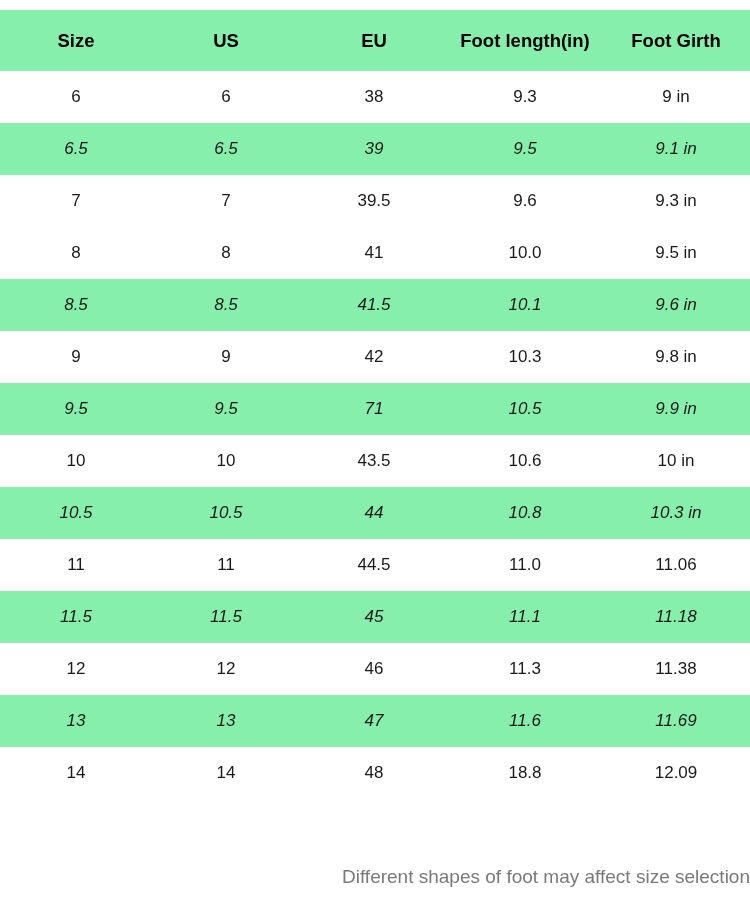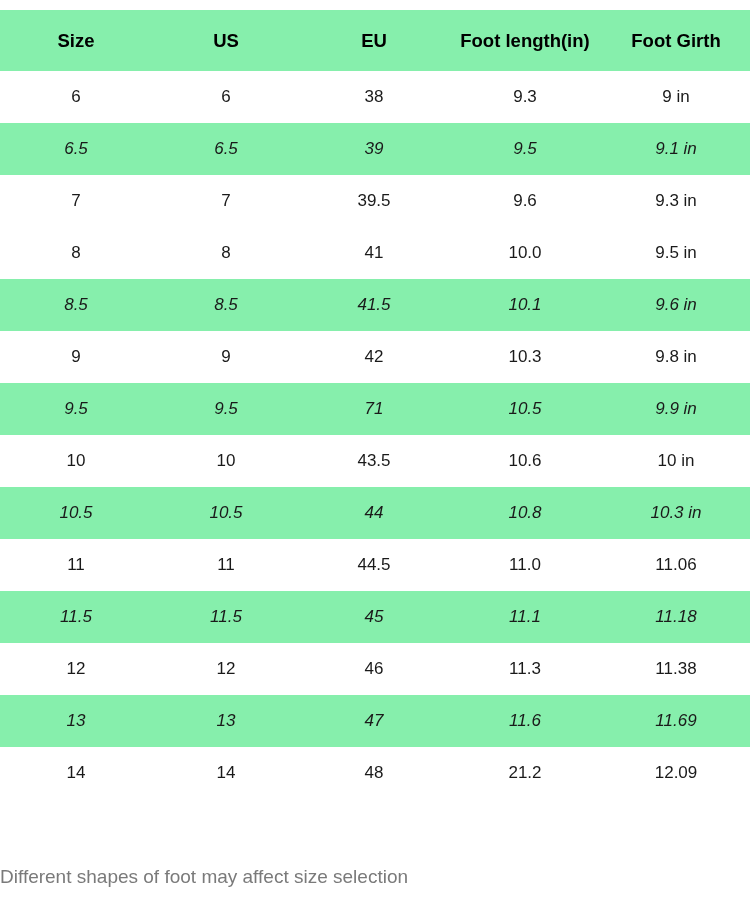--- a/index.html
+++ b/index.html
@@ -66,21 +66,21 @@
   tbody tr.row-odd  { background: #ffffff; }
   tbody tr.row-even { background: #86efac; font-style: italic; }
 
   .footnote {
     position: absolute;
     left: 0;
     top: 866px;
     width: 750px;
     font-size: 19px;
     color: #7a7a7a;
-    text-align: left;
+    text-align: right;
     line-height: 1.2;
     white-space: nowrap;
   }
 </style>
 </head>
 <body>
 
 <div class="page">
 
   <table class="size-table">
@@ -189,21 +189,21 @@
           <td>13</td>
           <td>13</td>
           <td>47</td>
           <td>11.6</td>
           <td>11.69</td>
         </tr>
         <tr class="row-odd">
           <td>14</td>
           <td>14</td>
           <td>48</td>
-          <td>21.2</td>
+          <td>18.8</td>
           <td>12.09</td>
         </tr>
       </tbody>
   </table>
 
   <div class="footnote">Different shapes of foot may affect size selection</div>
 
 </div>
 
 </body></html>

